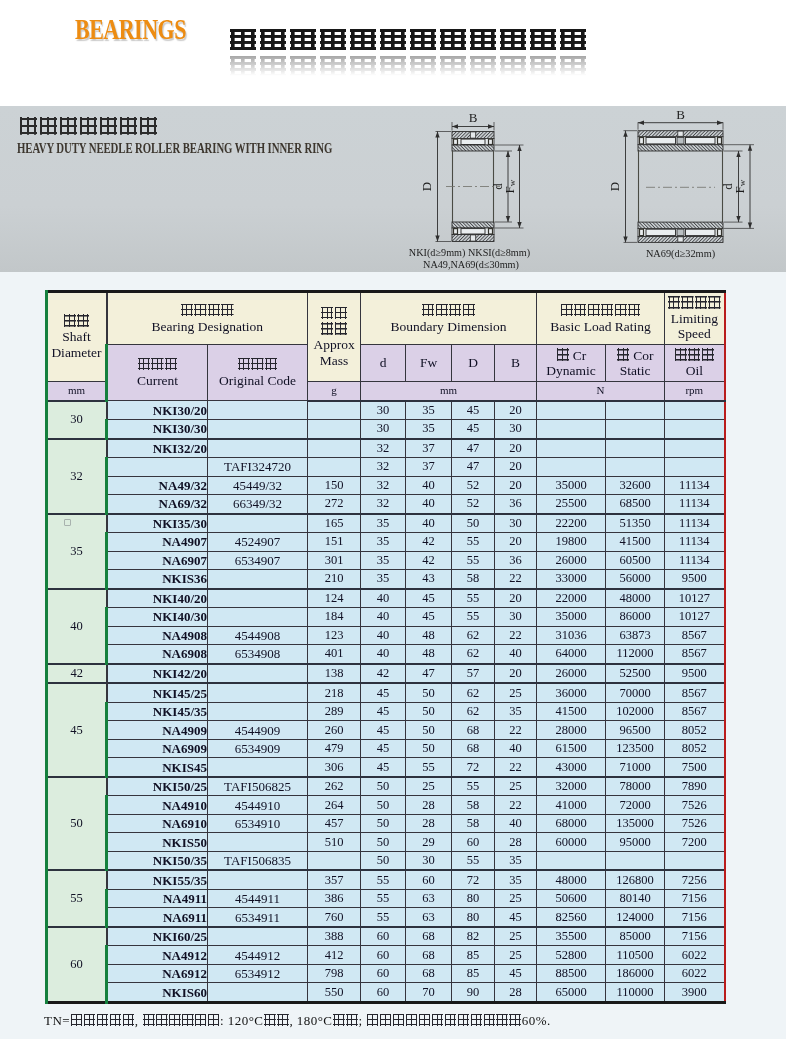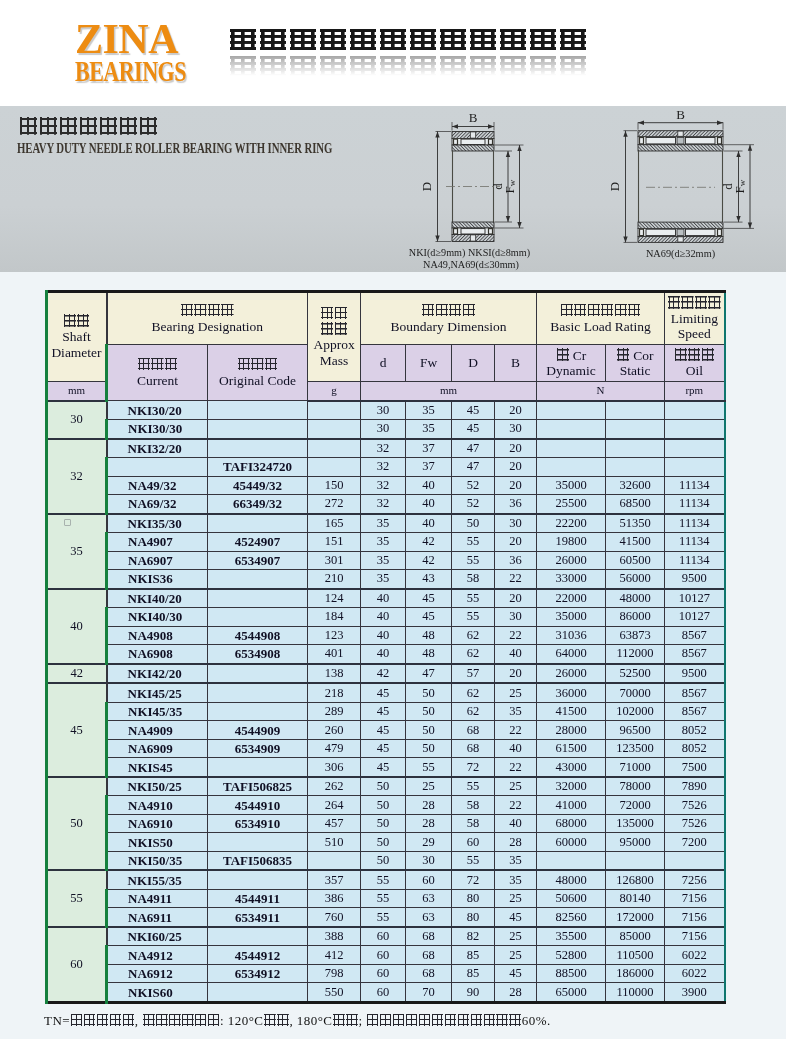--- a/index.html
+++ b/index.html
@@ -28,21 +28,20 @@
 linear-gradient(#2b2b2b,#2b2b2b) 6% 50%/12% 100% no-repeat,
 linear-gradient(#2b2b2b,#2b2b2b) 50% 50%/12% 100% no-repeat,
 linear-gradient(#2b2b2b,#2b2b2b) 94% 50%/12% 100% no-repeat}
 table{border-collapse:collapse;table-layout:fixed}
 td,th{padding:0;font-weight:normal}
 </style></head>
 <body>
 <div id="page">
 
 <div style="position:absolute;left:75px;top:18px;width:210px;color:#ed8c12;font-family:'Liberation Serif',serif;font-weight:bold;line-height:1">
-  <div style="font-size:42px;letter-spacing:-0.5px;text-shadow:1.5px 1.5px 1px #c9c9c9">ZINA</div>
   <div style="font-size:22px;letter-spacing:-0.5px;margin-top:-3px;text-shadow:1.2px 1.2px 1px #c9c9c9;transform:scaleY(1.35);transform-origin:left top">BEARINGS</div>
 </div>
 
 <div style="position:absolute;left:228px;top:29px;white-space:nowrap">
 <i class="cb"></i><i class="cb"></i><i class="cb"></i><i class="cb"></i><i class="cb"></i><i class="cb"></i><i class="cb"></i><i class="cb"></i><i class="cb"></i><i class="cb"></i><i class="cb"></i><i class="cb"></i>
 </div>
 
 <div style="position:absolute;left:228px;top:52px;white-space:nowrap;transform:scaleY(-1);opacity:.45;-webkit-mask-image:linear-gradient(to top, #000 0%, transparent 95%);mask-image:linear-gradient(to top, #000 0%, transparent 95%);filter:blur(0.4px)">
 <i class="cb"></i><i class="cb"></i><i class="cb"></i><i class="cb"></i><i class="cb"></i><i class="cb"></i><i class="cb"></i><i class="cb"></i><i class="cb"></i><i class="cb"></i><i class="cb"></i><i class="cb"></i>
 </div>
@@ -569,21 +568,21 @@
         </tr>
 <tr>
           <td class="des">NA6911</td>
           <td class="org">6534911</td>
           <td>760</td>
           <td>55</td>
           <td>63</td>
           <td>80</td>
           <td>45</td>
           <td>82560</td>
-          <td>172000</td>
+          <td>124000</td>
           <td>7156</td>
         </tr>
 
 <tr class="gtop">
           <td class="gcell" rowspan="4">60</td>
           <td class="des">NKI60/25</td>
           <td class="org"></td>
           <td>388</td>
           <td>60</td>
           <td>68</td>
@@ -637,24 +636,24 @@
 <div style="position:absolute;left:44px;top:1013px;font-size:13px;letter-spacing:0.45px;color:#111;white-space:nowrap;font-family:'Liberation Serif',serif">TN=<i class="c"></i><i class="c"></i><i class="c"></i><i class="c"></i><i class="c"></i>, <i class="c"></i><i class="c"></i><i class="c"></i><i class="c"></i><i class="c"></i><i class="c"></i>: 120°C<i class="c"></i><i class="c"></i>, 180°C<i class="c"></i><i class="c"></i>; <i class="c"></i><i class="c"></i><i class="c"></i><i class="c"></i><i class="c"></i><i class="c"></i><i class="c"></i><i class="c"></i><i class="c"></i><i class="c"></i><i class="c"></i><i class="c"></i>60%.</div>
 
 <style>
 
 table{border:2px solid #191919;border-top:3px solid #191919;border-bottom:3px solid #191919}
 td{border:1px solid #35353d;text-align:center;vertical-align:middle;font-size:12.5px;line-height:15px;color:#101024}
 .h1 td{background:#f3f0da;font-size:13.5px;line-height:15.5px}
 .pur{background:#dbd0e7;font-size:13.5px;line-height:15.5px}
 .h3 td{font-size:11px}
 td.crm{background:#f3f0da}
-tr .des{text-align:left;padding-left:20px;font-weight:bold;font-size:13px}
-tr .org{font-weight:bold;font-size:13px}
+tr .des{text-align:right;padding-left:10px;font-weight:bold;font-size:13px}
+tr .org{font-weight:normal;font-size:13px}
 table tr td:first-child{border-left:3px solid #15803d}
-table tr td:last-child{border-right:2px solid #0f766e}
+table tr td:last-child{border-right:2px solid #b91c1c}
 td.gcell,td.crm:first-child{border-right:2px solid #35353d}
 .gcell{background:#dcedde}
 tr:not(.h1):not(.h2):not(.h3) td{background:#d0e8f3}
 tr:not(.h1):not(.h2):not(.h3) td.gcell{background:#dcedde}
 .h3 td{border-bottom:2px solid #2d323e}
 tr.h3 td:first-child{border-right:2px solid #35353d}
 .gtop td{border-top:2px solid #2d323e}
 </style>
 </div>
 </body></html>

